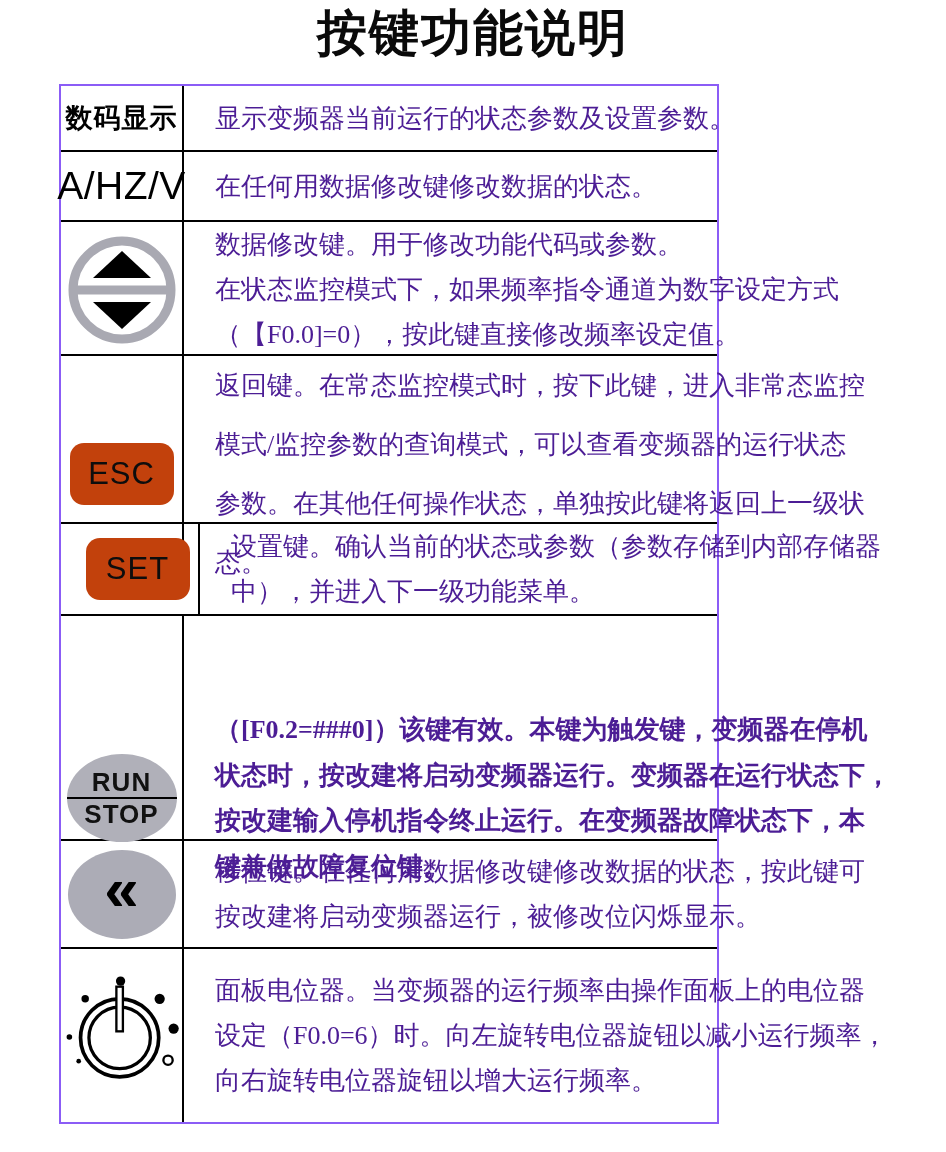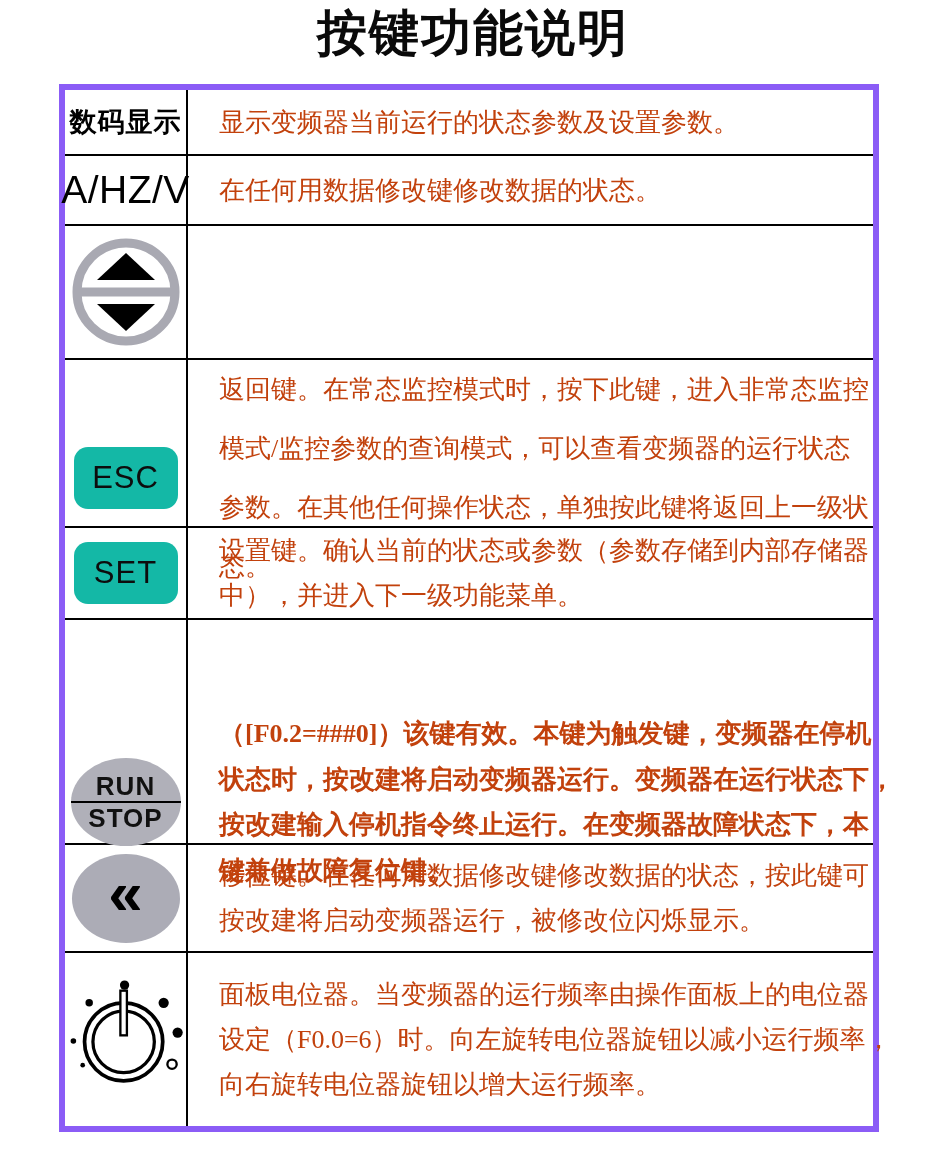--- a/index.html
+++ b/index.html
@@ -4,39 +4,39 @@
 <style>
   * { margin:0; padding:0; box-sizing:border-box; }
   html,body { width:946px; background:#fff; }
   body { height:1152px; position:relative; color:#000;
          font-family:"Liberation Sans", sans-serif; }
 
   .title { text-align:center; margin-top:0; font-size:50px; font-weight:600;
            letter-spacing:2px; color:#0a0a0a;
            font-family:"Liberation Sans", sans-serif; }
 
-  .tbl { position:absolute; left:59px; top:84px; width:820px;
-         border:6px solid #8b5cf6; background:#fff; }
+  .tbl { position:absolute; left:59px; top:84px; width:660px;
+         border:2px solid #8b5cf6; background:#fff; }
   .row { display:grid; grid-template-columns:123px 1fr; }
   .row + .row { border-top:2px solid #000; }
   .kcell { border-right:2px solid #000; display:flex; align-items:center;
            justify-content:center; overflow:visible; }
   .dcell { display:flex; align-items:center; padding-left:31px; overflow:visible; }
   .dtext { font-family:"Liberation Serif", serif; font-size:26px; line-height:45px;
-           white-space:pre; color:#c2410c; }
+           white-space:pre; color:#4c1d95; }
   .r1 { height:64px; }  .r2 { height:70px; }  .r3 { height:134px; }
-  .r4 { height:168px; } .r5 { height:92px; }  .r6 { height:225px; }
+  .r4 { height:168px; } .r5 { height:92px;padding-left:16px; }  .r6 { height:225px; }
   .r7 { height:108px; } .r8 { height:175px; }
   .r4 .dtext { line-height:59px; }
   .r6 .dtext { line-height:45.5px; }
 
   .klabel-bold { font-size:27px; font-weight:bold; letter-spacing:1px; }
   .klabel-unit { font-size:39px; font-weight:500; letter-spacing:0.5px; }
 
-  .btn-rect { width:104px; height:62px; background:#14b8a6; border-radius:14px;
+  .btn-rect { width:104px; height:62px; background:#c2410c; border-radius:14px;
               display:flex; align-items:center; justify-content:center;
               font-size:31px; letter-spacing:1px; color:#0d0d0d; }
   .btn-ellipse { width:110px; height:88px; background:#b0b0b9; border-radius:50%;
                  overflow:hidden; display:flex; flex-direction:column;
                  align-items:center; justify-content:center; }
   .btn-ellipse .kline { width:100%; height:2px; background:#000; flex:0 0 auto; }
   .btn-ellipse .ktext { font-size:26px; font-weight:600; letter-spacing:1px;
                         line-height:30px; color:#111; }
   .btn-shift { width:108px; height:89px; background:#acacb6; border-radius:50%;
                display:flex; align-items:center; justify-content:center; }
@@ -72,20 +72,25 @@
   </div>
 
   <div class="row r3">
     <div class="kcell">
       <svg width="108" height="108" viewBox="0 0 108 108">
         <circle cx="54" cy="54" r="49" fill="#ffffff" stroke="#a9a9b2" stroke-width="9"></circle>
         <rect x="5" y="49.5" width="98" height="9" fill="#a9a9b2"></rect>
         <polygon points="54,15 25,42 83,42" fill="#000000"></polygon>
         <polygon points="54,93 25,66 83,66" fill="#000000"></polygon>
       </svg>
+    </div>
+    <div class="dcell">
+      <div class="dtext">数据修改键。用于修改功能代码或参数。
+在状态监控模式下，如果频率指令通道为数字设定方式
+（【F0.0]=0），按此键直接修改频率设定值。</div>
     </div>
   </div>
 
   <div class="row r4">
     <div class="kcell">
       <div class="btn-rect">ESC</div>
     </div>
     <div class="dcell">
       <div class="dtext">返回键。在常态监控模式时，按下此键，进入非常态监控
 模式/监控参数的查询模式，可以查看变频器的运行状态

